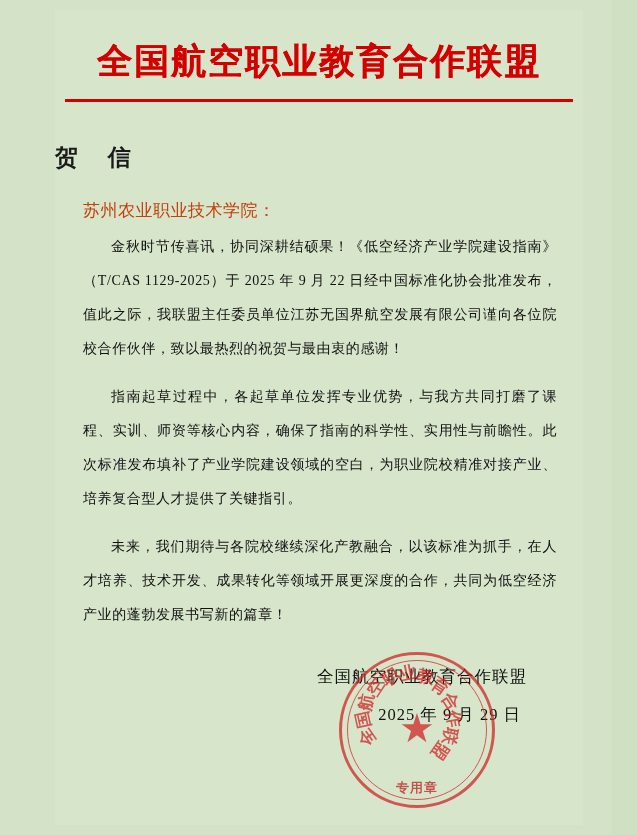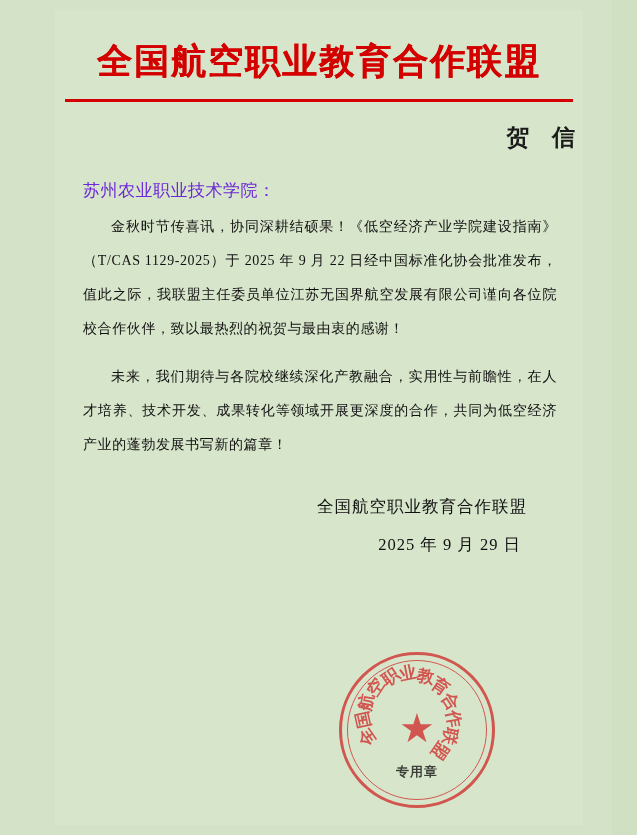--- a/index.html
+++ b/index.html
@@ -40,31 +40,31 @@
     font-size: 35px;
     letter-spacing: 2px;
     text-shadow: 0.5px 0 0 #d40000;
   }
   .rule {
     margin: 14px 10px 0 10px;
     height: 3px;
     background: #d40000;
   }
   .doc-title {
-    text-align: right;
-    font-family: Liberation Sans, sans-serif;
+    text-align: left;
+    font-family: Liberation Mono, monospace;
     font-weight: bold;
     font-size: 23px;
     letter-spacing: 8px;
     color: #1a1a1a;
-    margin-top: 20px;
+    margin-top: 40px;
   }
   .salutation {
     font-size: 17px;
-    color: #6d28d9;
+    color: #c2410c;
     margin-top: 26px;
     margin-left: 28px;
     letter-spacing: 0.5px;
   }
   .body-text {
     margin: 0 26px 0 28px;
   }
   .para {
     font-size: 14px;
     line-height: 34px;
@@ -141,46 +141,47 @@
     font-family: "DejaVu Serif", serif;
     font-size: 17px;
     font-weight: bold;
     color: #d02020;
     transform-origin: 0 0;
   }
   .seal-bottom {
     position: absolute;
     width: 150px;
     text-align: center;
-    bottom: 24px;
+    bottom: 8px;
     font-family: "DejaVu Serif", serif;
     font-size: 13px;
     font-weight: bold;
-    color: #000000;
+    color: #b91c1c;
     letter-spacing: 1px;
   }
 </style>
 </head>
 <body>
 
 <div class="page">
   <div class="paper">
 
     <div class="letterhead">
       <div class="letterhead-title">全国航空职业教育合作联盟</div>
     </div>
     <div class="rule"></div>
 
     <div class="doc-title">贺 信</div>
 
     <div class="salutation">苏州农业职业技术学院：</div>
 
     <div class="body-text">
       <p class="para">金秋时节传喜讯，协同深耕结硕果！《低空经济产业学院建设指南》（T/CAS 1129-2025）于 2025 年 9 月 22 日经中国标准化协会批准发布，值此之际，我联盟主任委员单位江苏无国界航空发展有限公司谨向各位院校合作伙伴，致以最热烈的祝贺与最由衷的感谢！</p>
-      <p class="para">未来，我们期待与各院校继续深化产教融合，实用性与前瞻性，在人才培养、技术开发、成果转化等领域开展更深度的合作，共同为低空经济产业的蓬勃发展书写新的篇章！</p>
+      <p class="para">指南起草过程中，各起草单位发挥专业优势，与我方共同打磨了课程、实训、师资等核心内容，确保了指南的科学性、实用性与前瞻性。此次标准发布填补了产业学院建设领域的空白，为职业院校精准对接产业、培养复合型人才提供了关键指引。</p>
+      <p class="para">未来，我们期待与各院校继续深化产教融合，以该标准为抓手，在人才培养、技术开发、成果转化等领域开展更深度的合作，共同为低空经济产业的蓬勃发展书写新的篇章！</p>
     </div>
 
 
     <div class="signature-block">
       <div class="sign-org">全国航空职业教育合作联盟</div>
       <div class="sign-date">2025 年 9 月 29 日</div>
     </div>
 
     <div class="seal">
       <div class="seal-inner"></div>

